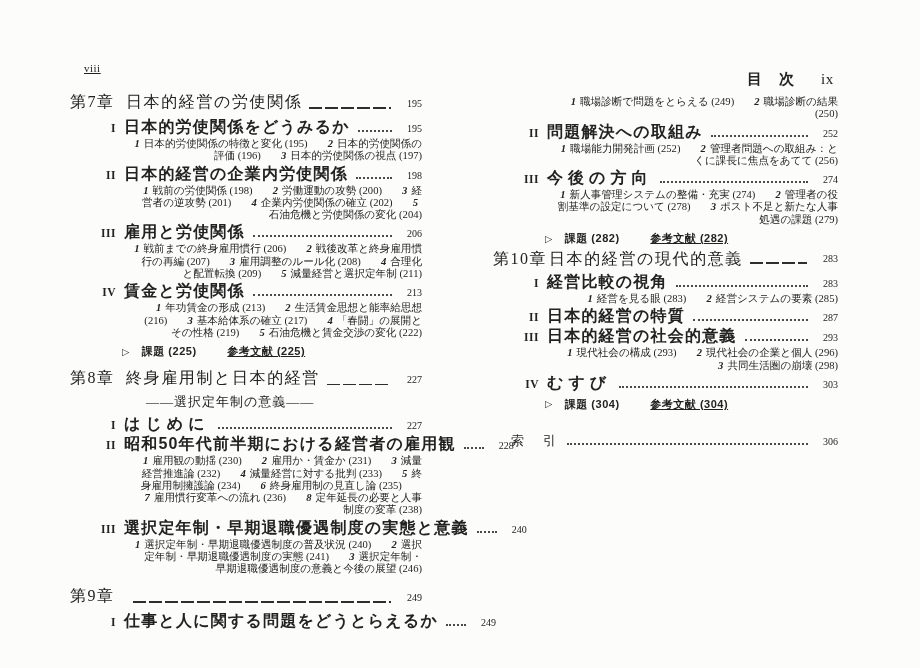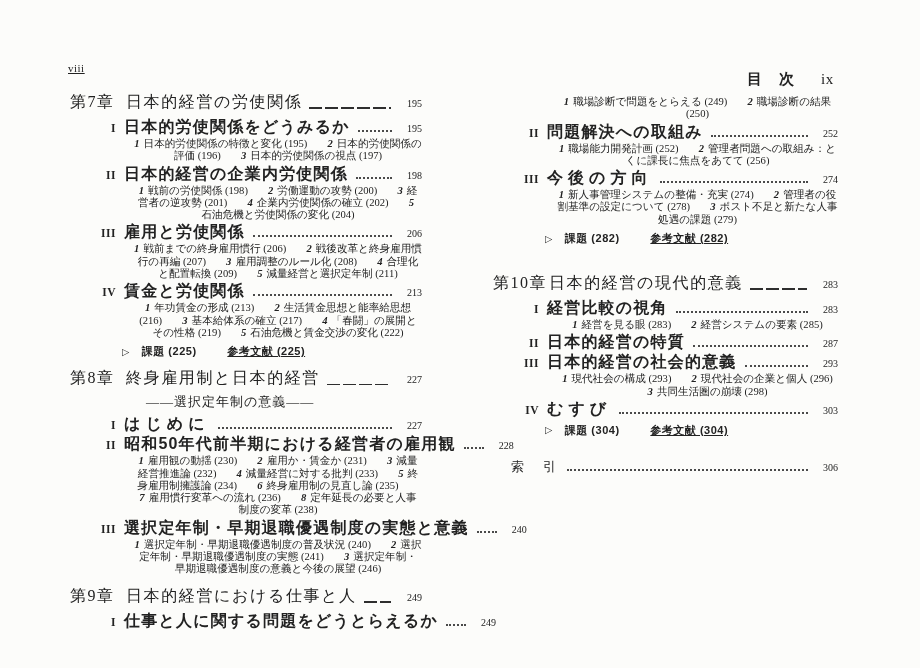--- a/index.html
+++ b/index.html
@@ -5,53 +5,53 @@
   :root{
     --serif:"Liberation Serif","DejaVu Serif",serif;
     --sans:"Liberation Sans","DejaVu Sans",sans-serif;
     --ink:#222;
   }
   html,body{margin:0;padding:0;}
   body{width:920px;height:668px;background:#e8e8e6;font-family:var(--serif);color:var(--ink);}
   .page{position:relative;width:920px;height:668px;background:#fcfcfa;overflow:hidden;}
 
   
-  .folio-left{position:absolute;left:68px;top:62px;font-size:11px;letter-spacing:.5px;text-decoration:underline;}
+  .folio-left{position:absolute;left:84px;top:62px;font-size:11px;letter-spacing:.5px;text-decoration:underline;}
   .running-head{position:absolute;left:747px;top:70px;font-size:15px;display:flex;align-items:baseline;justify-content:space-between;}
   .running-head .rh-title{letter-spacing:17px;font-weight:600;}
   .running-head .rh-folio{margin-left:10px;letter-spacing:.5px;}
 
   
   .col{position:absolute;display:block;}
   .col-left{left:70px;top:92px;width:352px;}
   .col-right{left:493px;top:96px;width:345px;}
 
   
   .chapter-row{display:flex;align-items:baseline;margin:10px 0 6px;font-size:16px;line-height:20px;white-space:nowrap;}
   .chapter-row.first{margin-top:0;}
-  .chapter-row.gap-lg{margin-top:28px;}
+  .chapter-row.gap-lg{margin-top:4px;align-items:flex-end;}
   .ch-num{min-width:56px;letter-spacing:1.5px;font-weight:500;}
   .ch-title{letter-spacing:1.6px;font-weight:500;}
   .ch-rule{flex:1;height:1.6px;align-self:flex-end;margin:0 7px 5px 7px;
            background:repeating-linear-gradient(90deg,#2e2e2e 0 13px,transparent 13px 16px);}
   .ch-page{font-size:10px;min-width:24px;text-align:right;}
 
   
   .subtitle-row{font-size:13px;line-height:16px;margin:-2px 0 7px 76px;letter-spacing:1px;}
 
   
   .section-row{display:flex;align-items:baseline;margin:4px 0 2px;line-height:14px;}
   .sec-num{width:46px;text-align:right;font-weight:700;font-size:11.5px;letter-spacing:.5px;flex:none;}
   .sec-title{font-family:var(--sans);font-weight:700;font-size:16px;letter-spacing:1.2px;margin-left:8px;white-space:nowrap;}
   .sec-title.spread{letter-spacing:5px;}
   .leader{flex:1;border-bottom:2px dotted #4a4a4a;margin:0 6px 3px 8px;min-width:20px;}
   .sec-page{font-size:10px;min-width:24px;text-align:right;flex:none;}
 
   
-  .items-block{margin:0 0 1px 64px;font-size:10.6px;line-height:12.3px;text-align:center;}
+  .items-block{margin:0 0 1px 64px;font-size:10.6px;line-height:12.3px;text-align:right;}
   .item{display:inline;}
   .item-num{font-weight:700;font-style:italic;margin-right:4px;}
   .item-gap{display:inline-block;width:1.9em;}
 
   
   .tasks-row{margin:6px 0 1px 52px;font-size:11px;line-height:13px;font-family:var(--sans);font-weight:600;letter-spacing:.5px;}
   .task-marker{margin-right:12px;font-size:9.5px;position:relative;top:-.5px;}
   .task-entry{margin-right:2.8em;}
   .task-entry:last-child{margin-right:0;text-decoration:underline;}
 
@@ -129,21 +129,20 @@
       <div class="items-block"><span class="item"><span class="item-num">1</span><span class="item-text">雇用観の動揺 (230)</span></span><span class="item-gap"></span><span class="item"><span class="item-num">2</span><span class="item-text">雇用か・賃金か (231)</span></span><span class="item-gap"></span><span class="item"><span class="item-num">3</span><span class="item-text">減量経営推進論 (232)</span></span><span class="item-gap"></span><span class="item"><span class="item-num">4</span><span class="item-text">減量経営に対する批判 (233)</span></span><span class="item-gap"></span><span class="item"><span class="item-num">5</span><span class="item-text">終身雇用制擁護論 (234)</span></span><span class="item-gap"></span><span class="item"><span class="item-num">6</span><span class="item-text">終身雇用制の見直し論 (235)</span></span><span class="item-gap"></span><span class="item"><span class="item-num">7</span><span class="item-text">雇用慣行変革への流れ (236)</span></span><span class="item-gap"></span><span class="item"><span class="item-num">8</span><span class="item-text">定年延長の必要と人事制度の変革 (238)</span></span></div>
       <div class="section-row">
         <span class="sec-num">III</span>
         <span class="sec-title">選択定年制・早期退職優遇制度の実態と意義</span>
         <span class="leader"></span>
         <span class="sec-page">240</span>
       </div>
       <div class="items-block"><span class="item"><span class="item-num">1</span><span class="item-text">選択定年制・早期退職優遇制度の普及状況 (240)</span></span><span class="item-gap"></span><span class="item"><span class="item-num">2</span><span class="item-text">選択定年制・早期退職優遇制度の実態 (241)</span></span><span class="item-gap"></span><span class="item"><span class="item-num">3</span><span class="item-text">選択定年制・早期退職優遇制度の意義と今後の展望 (246)</span></span></div>
       <div class="chapter-row">
         <span class="ch-num">第9章</span>
-        <span class="ch-title">日本的経営における仕事と人</span>
         <span class="ch-rule"></span>
         <span class="ch-page">249</span>
       </div>
       <div class="section-row">
         <span class="sec-num">I</span>
         <span class="sec-title">仕事と人に関する問題をどうとらえるか</span>
         <span class="leader"></span>
         <span class="sec-page">249</span>
       </div>
     </div>

